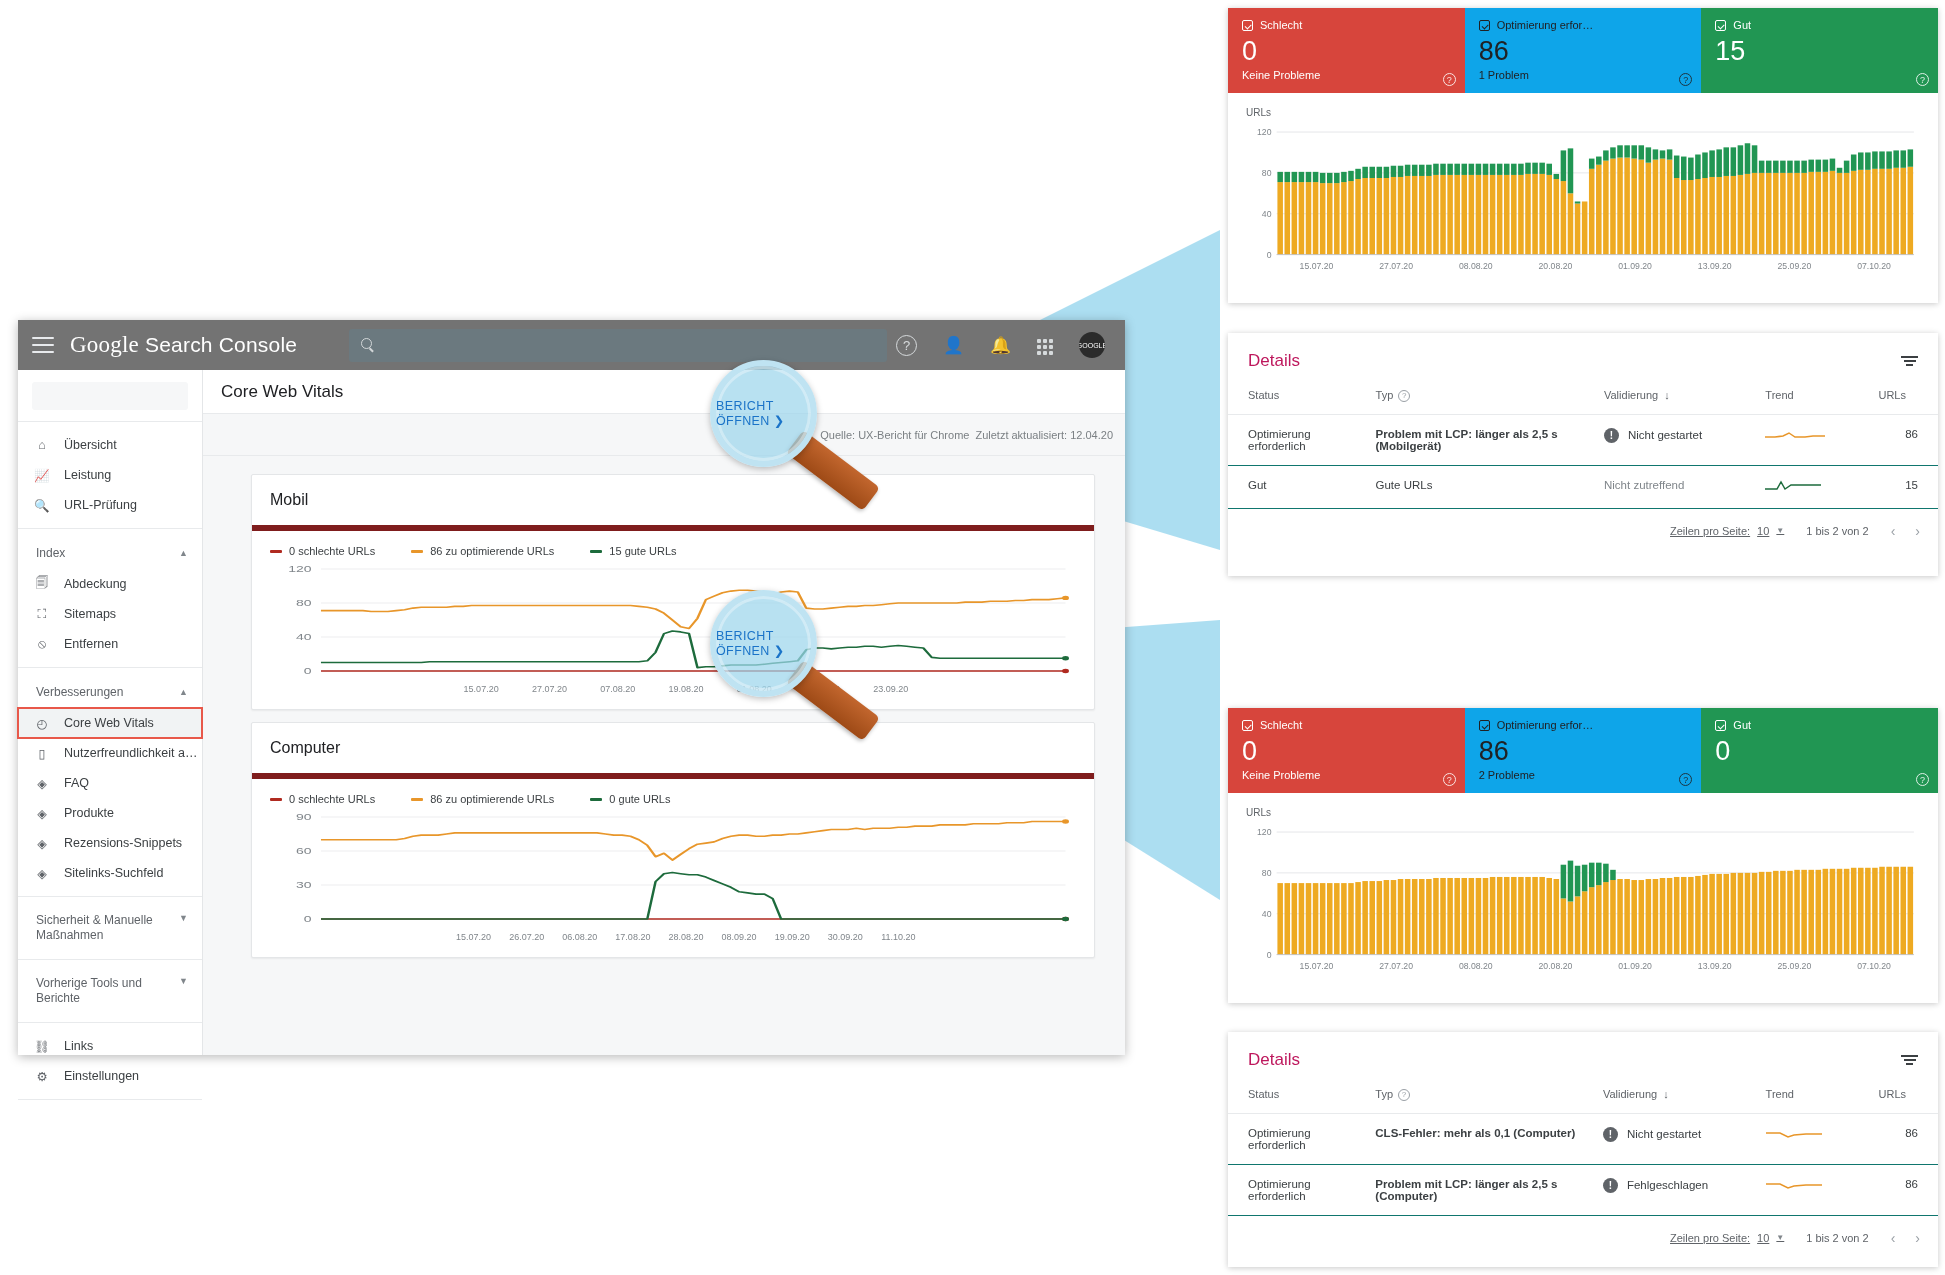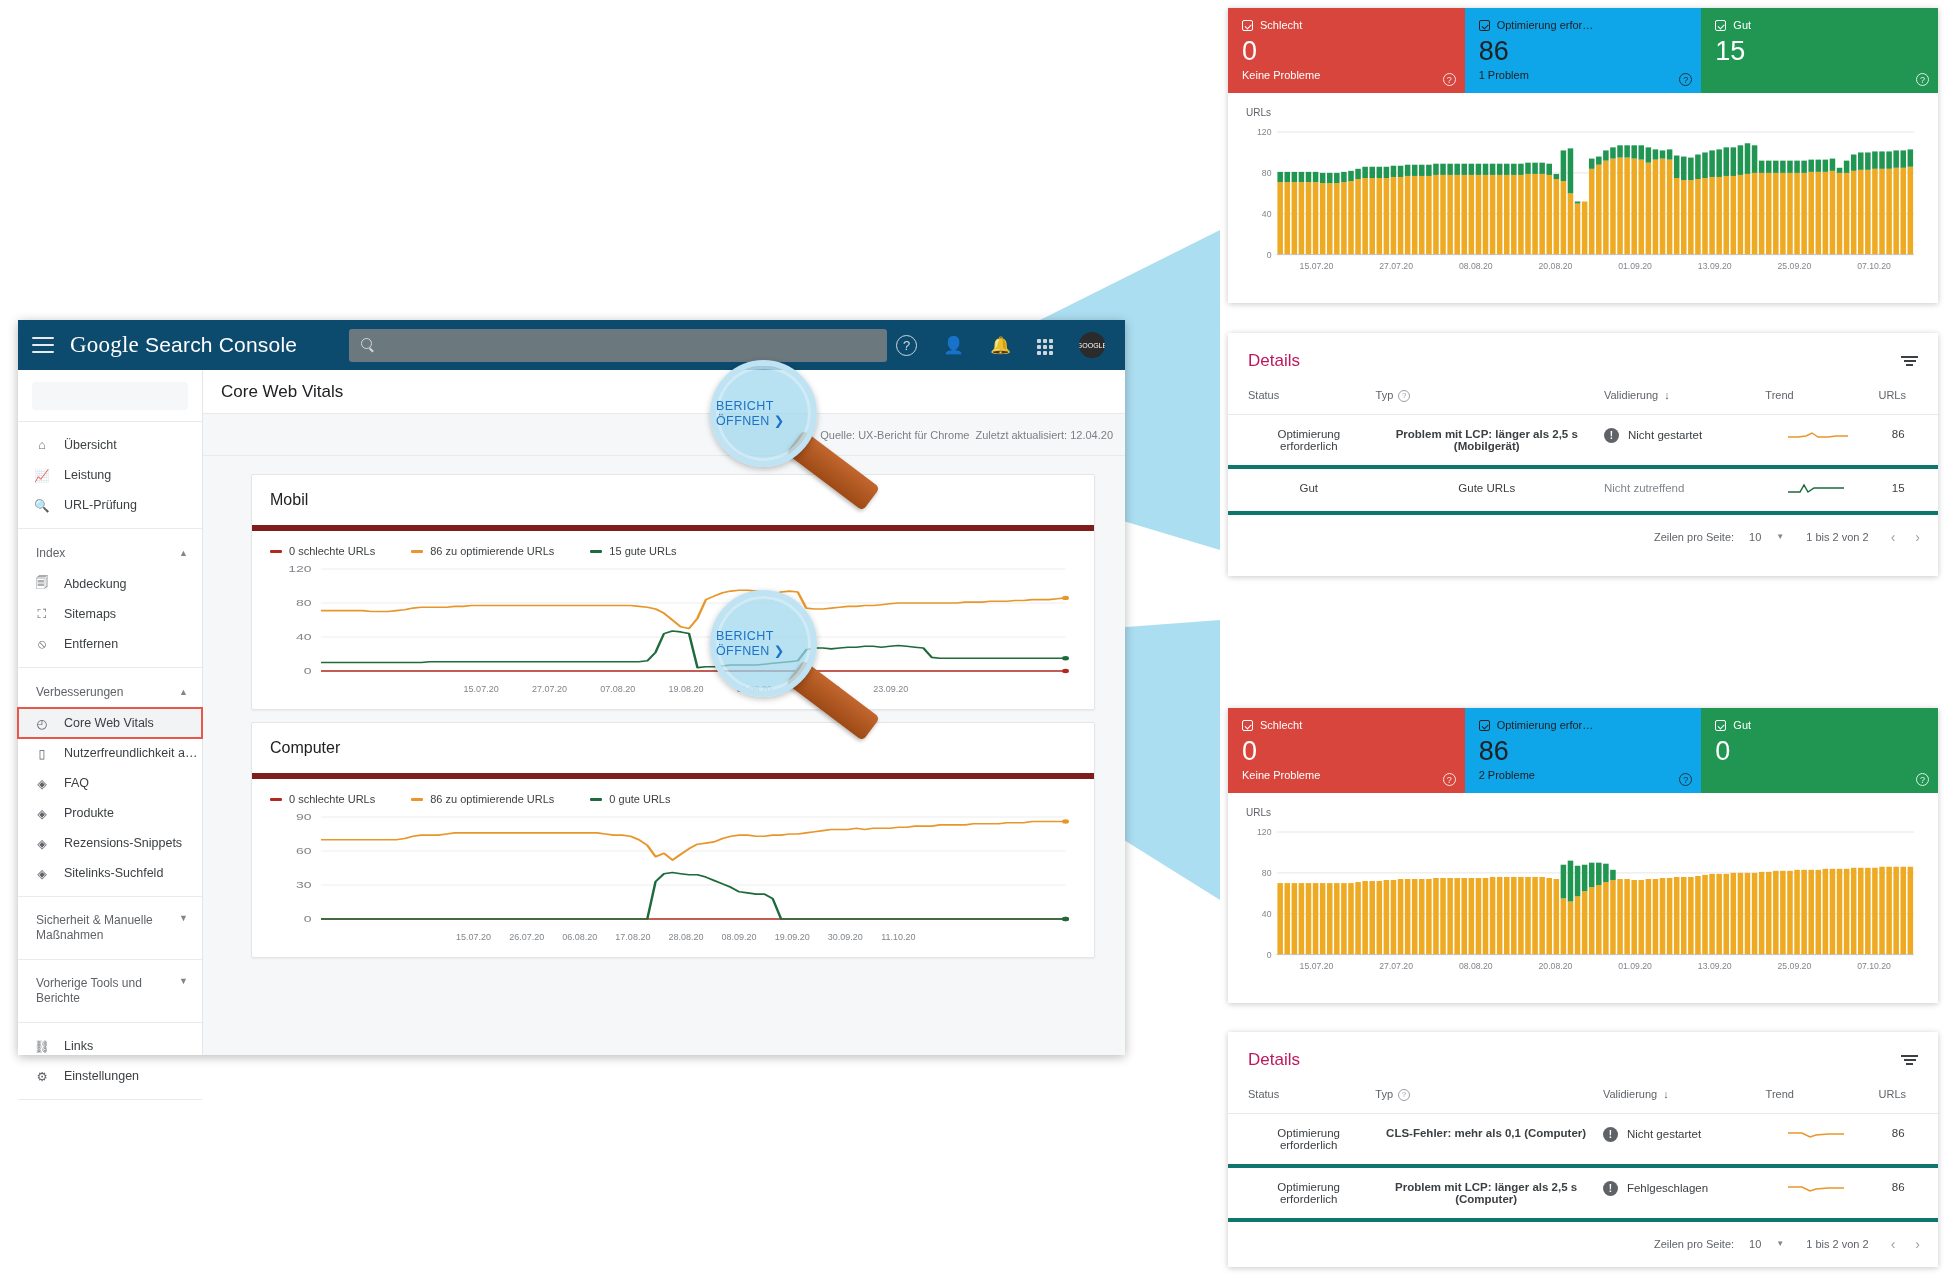--- a/index.html
+++ b/index.html
@@ -13,21 +13,21 @@
     color:#202124;
   }
 
   
   #gsc-window {
     position:absolute; left:18px; top:320px; width:1107px; height:735px;
     background:#fff;
     box-shadow:0 2px 10px rgba(0,0,0,.28);
   }
   #gsc-topbar {
-    height:50px; background:#0c4a6e; display:flex; align-items:center;
+    height:50px; background:#737373; display:flex; align-items:center;
     padding:0 14px; position:relative;
   }
   .hamburger { width:22px; height:16px; margin-right:16px; cursor:pointer;
     display:flex; flex-direction:column; justify-content:space-between; }
   .hamburger span { display:block; height:2px; background:#e8eaed; border-radius:1px;}
   .gsc-logo { color:#fff; font-size:21px; letter-spacing:.2px; white-space:nowrap;}
   .gsc-logo .g { font-family:"Liberation Serif", serif; font-size:23px; }
   .gsc-search {
     margin-left:52px; width:538px; height:33px; background:#6b797f; border-radius:3px;
     display:flex; align-items:center; padding:0 12px;
@@ -99,35 +99,35 @@
 
   .details-head { display:flex; align-items:center; padding:18px 20px 6px 20px;}
   .details-head .t { font-size:17px; color:#be185d; }
   .filter-ico { margin-left:auto; display:flex; flex-direction:column; gap:2.5px; align-items:center; cursor:pointer;}
   .filter-ico i { display:block; height:1.8px; background:#3c4043;}
   .filter-ico i:nth-child(1){width:17px;} .filter-ico i:nth-child(2){width:12px;} .filter-ico i:nth-child(3){width:7px;}
 
   table.det { width:100%; border-collapse:collapse; font-size:11.5px; }
   table.det th { text-align:left; font-weight:400; color:#5f6368; font-size:11px;
       padding:12px 6px 12px 0; border-bottom:1px solid #e8eaec;}
-  table.det td { padding:13px 6px 13px 0; border-bottom:4px solid #0f766e; vertical-align:top; color:#3c4043;text-align:center;}
+  table.det td { padding:13px 6px 13px 0; border-bottom:1px solid #0f766e; vertical-align:top; color:#3c4043;}
   .c-status{width:150px; padding-left:20px !important;}
   .c-typ{width:235px;}
   .c-val{width:165px;}
   .c-trend{width:115px;}
   .c-urls{text-align:right; padding-right:20px !important; width:60px;}
   .st-warn{color:#e8820c;} .st-good{color:#1e8e3e;}
   .typ-strong{font-weight:700; color:#202124;}
   .val-cell{display:flex;align-items:center;gap:9px;}
   .excl { width:15px;height:15px;border-radius:50%;background:#5f6368;color:#fff;font-size:10px;
       display:flex;align-items:center;justify-content:center; flex:none; font-weight:700;}
   .muted{color:#80868b;}
   .pager { display:flex; align-items:center; justify-content:flex-end; gap:22px;
       padding:14px 18px 16px 0; font-size:11px; color:#5f6368;}
-  .pg-sel{display:flex;align-items:center;gap:15px;}
+  .pg-sel{display:flex;align-items:center;gap:7px;text-decoration:underline;}
   .pg-arrows{display:flex;gap:20px;color:#9aa0a6;font-size:14px;}
   .help-q { width:12px;height:12px;border:1.1px solid #9aa0a6;border-radius:50%;
       font-size:8px;display:inline-flex;align-items:center;justify-content:center;color:#9aa0a6;margin-left:5px;vertical-align:1px;}
 
   
   .beam { position:absolute; }
   .magnifier { position:absolute; }
   .mag-glass {
     position:absolute; width:107px; height:107px; border-radius:50%;
     background:rgba(156,214,236,.72); border:6px solid #bfe3f2;

